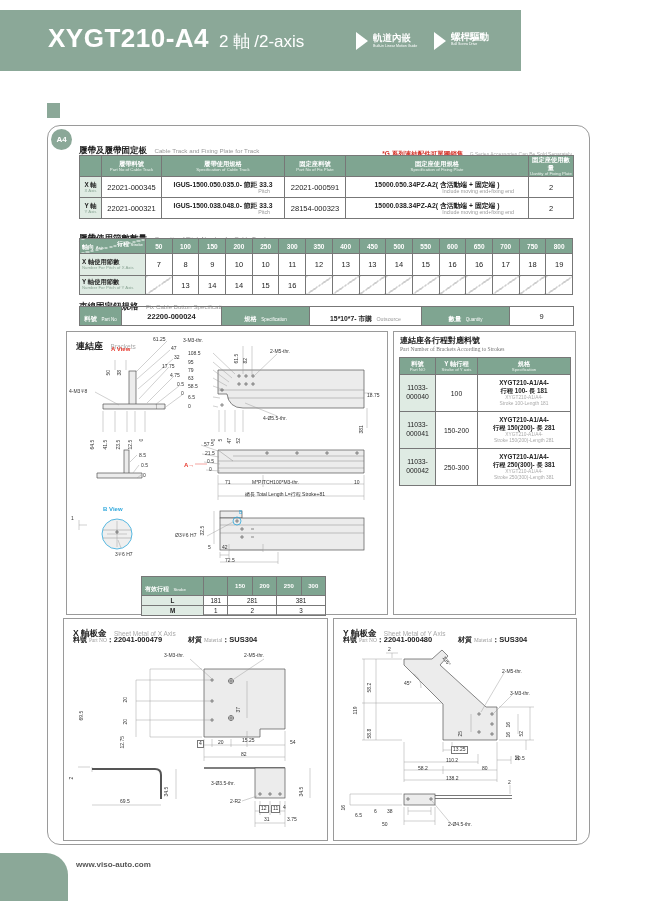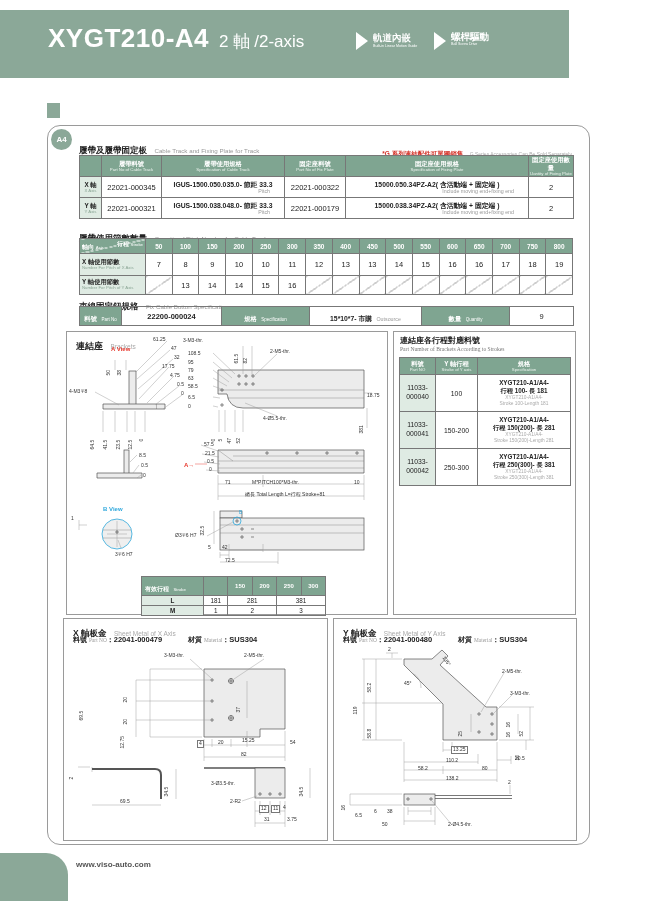--- a/index.html
+++ b/index.html
@@ -1,21 +1,21 @@
 <!DOCTYPE html>
 <html><head>
 <meta charset="utf-8">
 <style>
   html,body{margin:0;padding:0;background:#fff;}
   #page{position:relative;width:650px;height:901px;background:#fff;overflow:hidden;
         font-family:"Liberation Sans","DejaVu Sans",sans-serif;color:#222;}
   .abs{position:absolute;}
 
   
-  #banner{left:0;top:10px;width:521px;height:68px;background:#8BA898;padding-left:48px;}
+  #banner{left:0;top:10px;width:521px;height:61px;background:#8BA898;}
   #banner .titlebox{position:absolute;left:48px;top:13px;display:flex;align-items:baseline;color:#fff;white-space:nowrap;}
   .model{font-size:26px;font-weight:bold;letter-spacing:0.5px;}
   .axis-cn{font-size:17px;margin-left:10px;}
   .axis-en{font-size:17px;margin-left:4px;font-weight:normal;}
   .badge{position:absolute;top:22px;display:flex;align-items:flex-start;}
   .tri{width:0;height:0;border-left:12px solid #fff;border-top:9px solid transparent;border-bottom:9px solid transparent;margin-right:5px;}
   .badge .bt{display:flex;flex-direction:column;color:#fff;}
   .badge .bcn{font-size:9.5px;font-weight:bold;line-height:1.1;}
   .badge .ben{font-size:3.6px;line-height:1.4;white-space:nowrap;}
 
@@ -170,38 +170,38 @@
       <tr style="height:21px;">
         <td class="g-lt">
               <span class="ax-cn">X 軸</span>
               <span class="ax-en">X Axis</span>
             </td>
         <td class="pn">22021-000345</td>
         <td>
               <span class="spec-main">IGUS-1500.050.035.0- 節距 33.3</span>
               <span class="spec-sub">Pitch</span>
             </td>
-        <td class="pn">22021-000322</td>
+        <td class="pn">22021-000591</td>
         <td>
               <span class="spec-main">15000.050.34PZ-A2( 含活動端 + 固定端 )</span>
               <span class="spec-sub">Include moving end+fixing end</span>
             </td>
         <td class="val">2</td>
       </tr>
       <tr style="height:21px;">
         <td class="g-lt">
               <span class="ax-cn">Y 軸</span>
               <span class="ax-en">Y Axis</span>
             </td>
         <td class="pn">22021-000321</td>
         <td>
               <span class="spec-main">IGUS-1500.038.048.0- 節距 33.3</span>
               <span class="spec-sub">Pitch</span>
             </td>
-        <td class="pn">22021-000179</td>
+        <td class="pn">28154-000323</td>
         <td>
               <span class="spec-main">15000.038.34PZ-A2( 含活動端 + 固定端 )</span>
               <span class="spec-sub">Include moving end+fixing end</span>
             </td>
         <td class="val">2</td>
       </tr>
     </tbody>
       </table>
 
     <div class="abs sect-title" style="left:31px;top:101px;">

